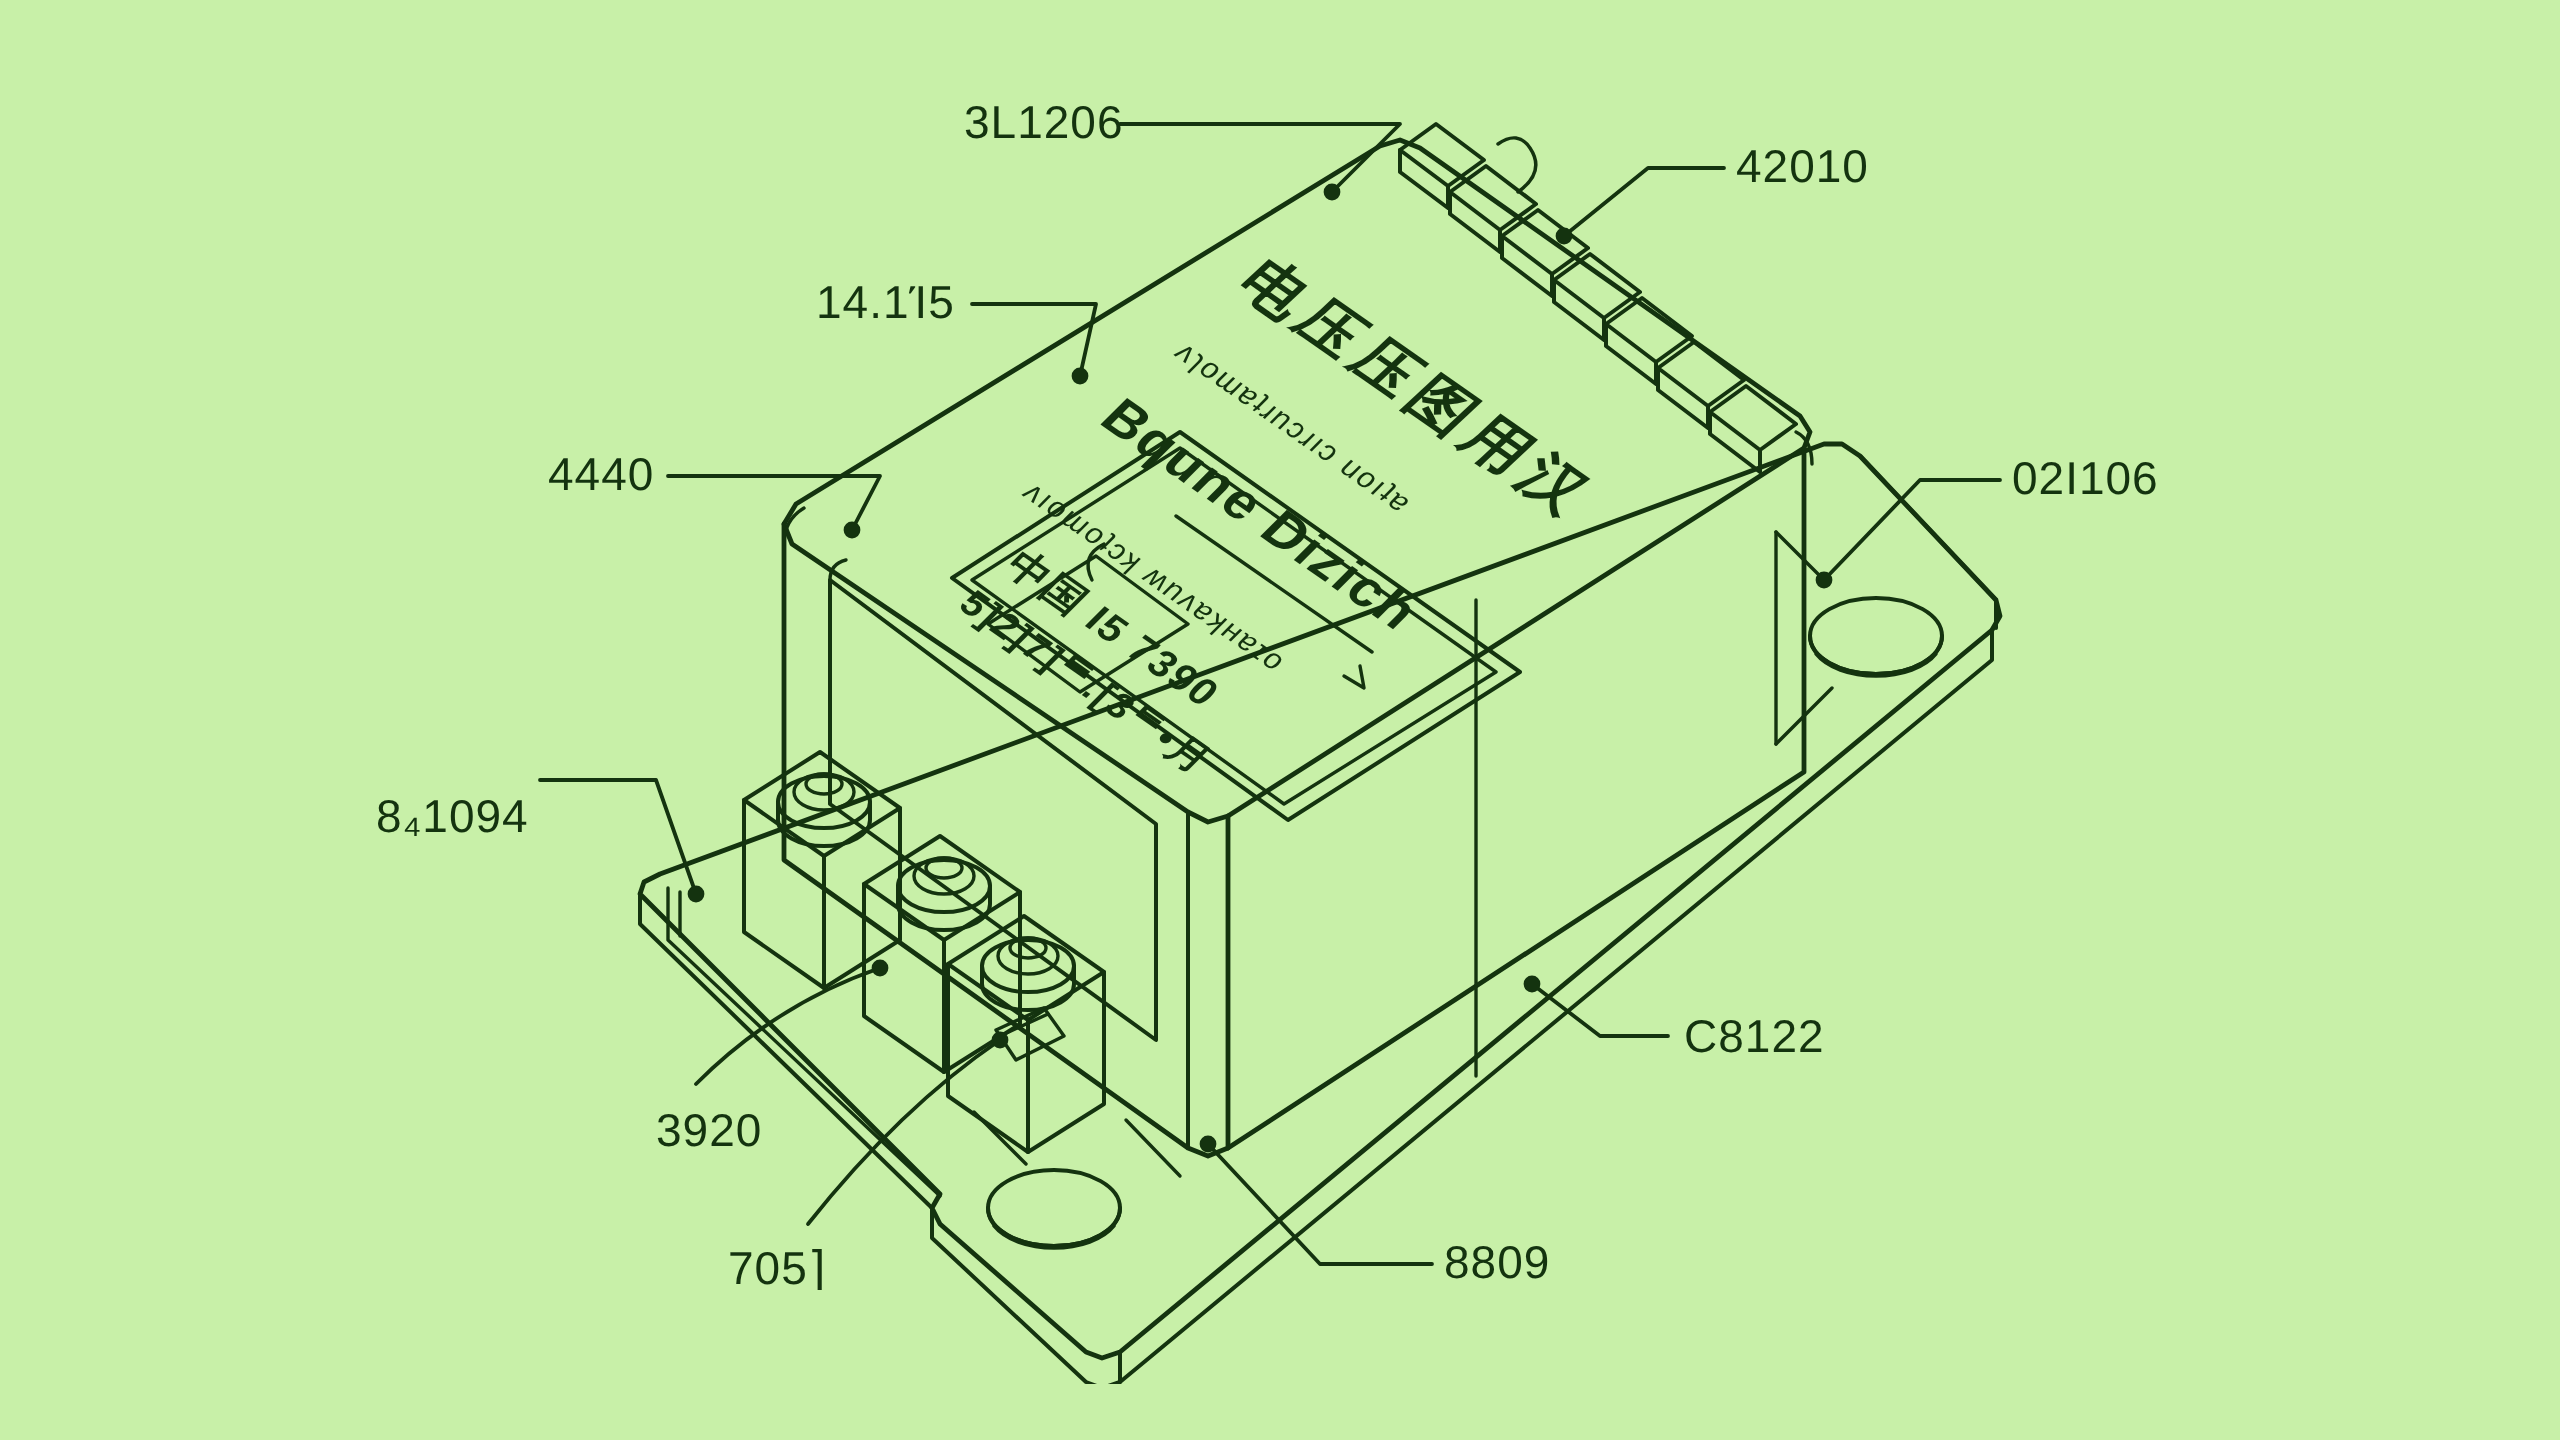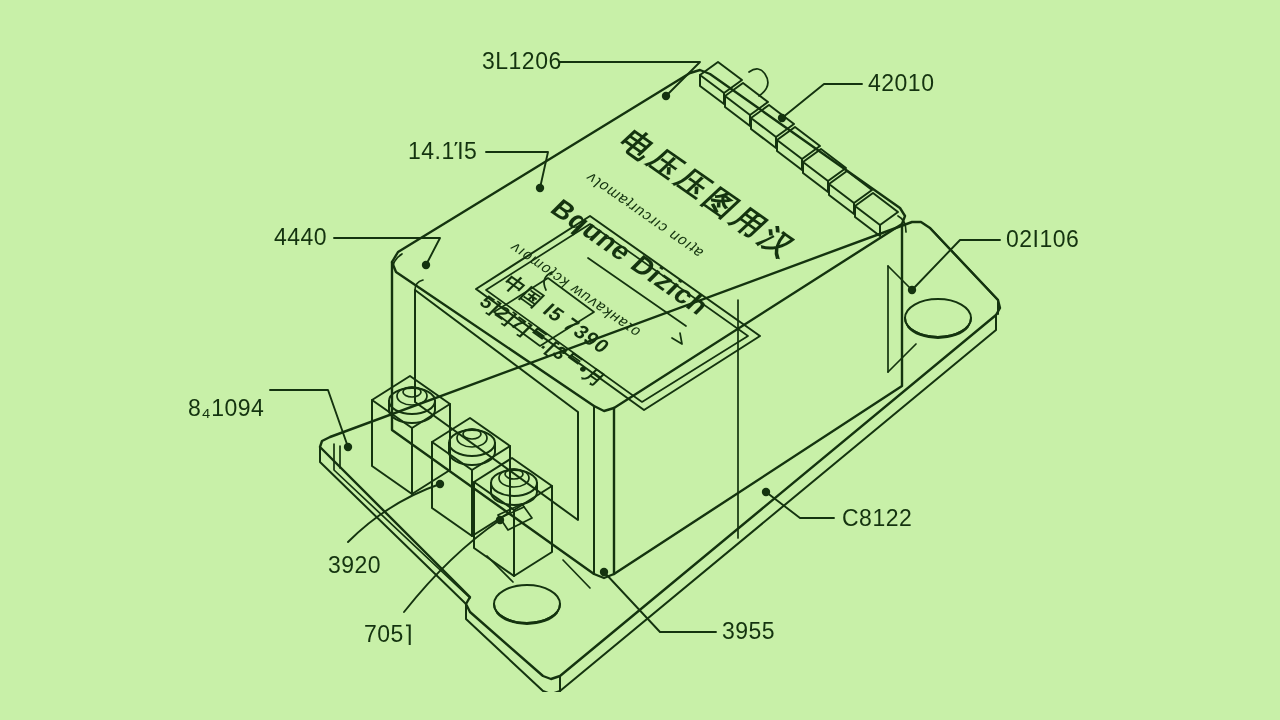--- a/index.html
+++ b/index.html
@@ -266,21 +266,21 @@
   </svg>
 
   <div class="ref-label" style="left:482px; top:48px;">3L1206</div>
   <div class="ref-label" style="left:868px; top:70px;">42010</div>
   <div class="ref-label" style="left:408px; top:138px;">14.1Ί5</div>
   <div class="ref-label" style="left:274px; top:224px;">4440</div>
   <div class="ref-label" style="left:1006px; top:226px;">02I106</div>
   <div class="ref-label" style="left:188px; top:395px;">8₄1094</div>
   <div class="ref-label" style="left:842px; top:505px;">C8122</div>
   <div class="ref-label" style="left:304px; top:552px;margin-left:24px;">3920</div>
-  <div class="ref-label" style="left:722px; top:618px;">3955</div>
+  <div class="ref-label" style="left:722px; top:618px;">8809</div>
   <div class="ref-label" style="left:364px; top:621px;">705⌉</div>
 
   <div class="plate-text pt-cjk-top" style="left:640px; top:122px; transform: rotate(35deg) skewX(-12deg);">电压压图用汉</div>
 
   <div class="plate-text pt-brand" style="left:566px; top:194px; transform: rotate(35deg) skewX(-10deg);">Bqune Dizich</div>
 
   <div class="plate-text pt-sub" style="left:596px; top:168px; transform: rotate(35deg) skewX(-10deg);">ʌɿoɯɐʇɹnɔɹıɔ uoıʇɐ</div>
 
   <div class="plate-text pt-sub" style="left:520px; top:238px; transform: rotate(35deg) skewX(-10deg);">ʌıoɯoʇɔʞ ʍnʌɐʞнɐɪo</div>
 

